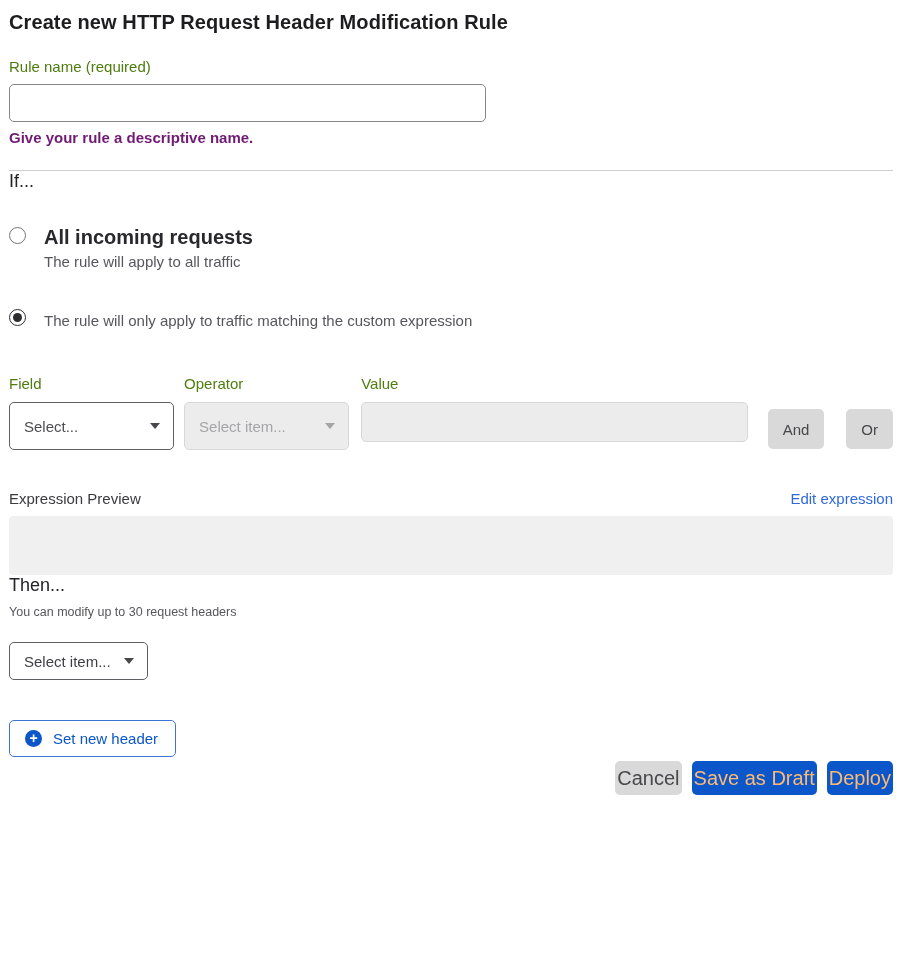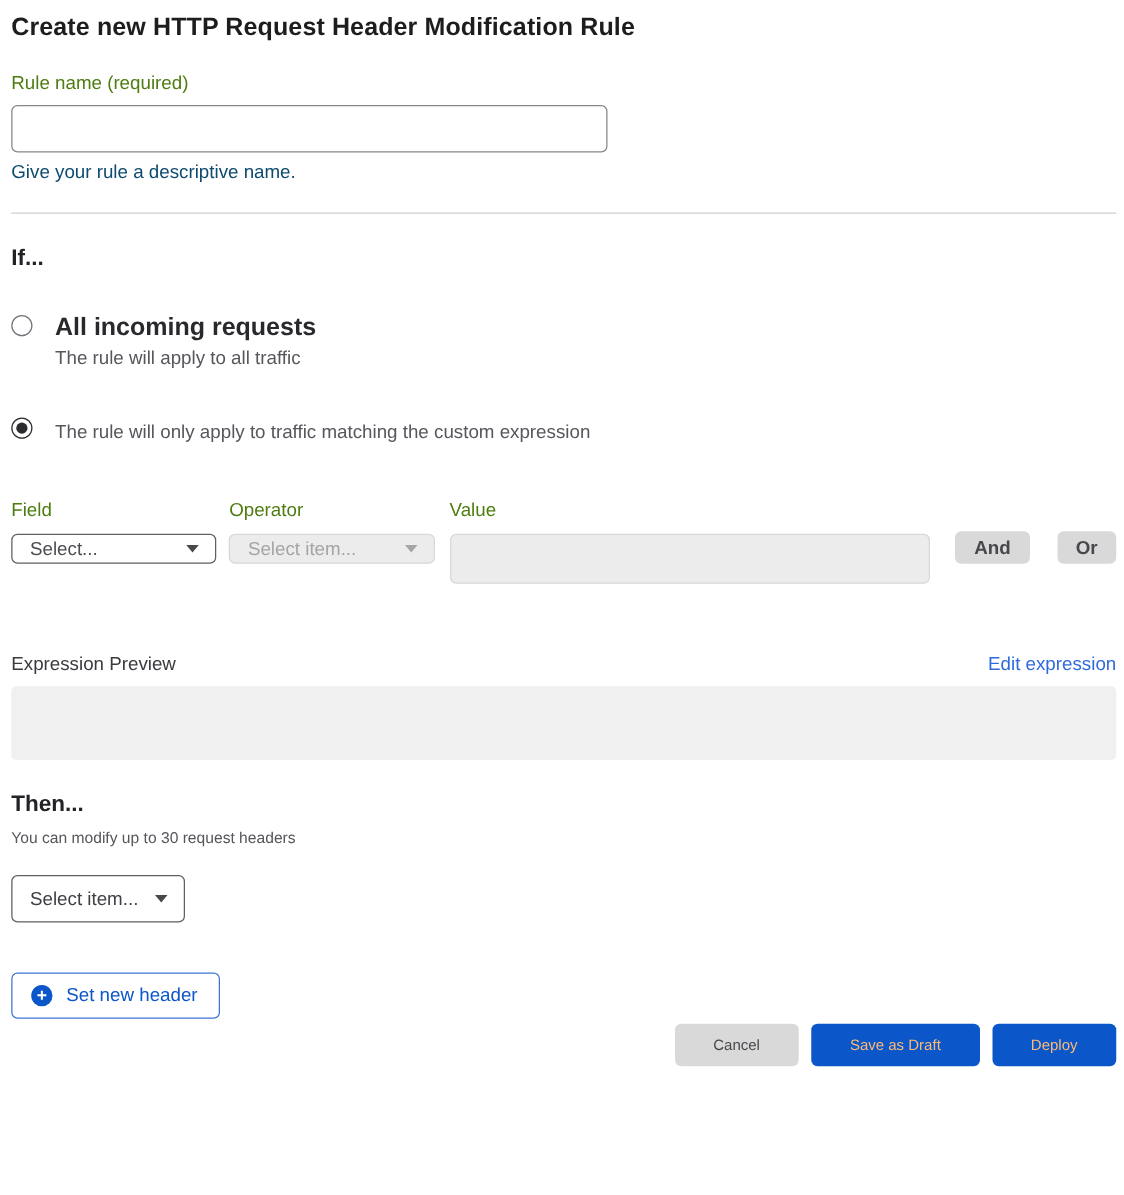--- a/index.html
+++ b/index.html
@@ -37,33 +37,33 @@
     padding: 0 12px;
     font-family: "Liberation Sans", sans-serif;
     font-size: 15px;
     color: #2d2d31;
     outline: none;
     background: #fff;
   }
   .help-text {
     margin-top: 7px;
     font-size: 15px;
-    color: #0c4a6e;
+    color: #701a75;
+    font-weight: bold;
   }
 
   hr.divider {
     margin-top: 24px;
     border: none;
     border-top: 1px solid var(--divider, #cfcfcf);
   }
 
   h2.section-heading {
-    margin-top: 25px;
     font-size: 18px;
-    font-weight: 700;
+    font-weight: 400;
     color: #232327;
   }
   h3.sub-heading {
     margin-top: 25px;
     font-size: 16px;
     font-weight: 700;
     color: #37373c;
   }
 
   .radio-list { margin-top: 34px; }
@@ -90,21 +90,21 @@
   .radio-label { font-size: 20px; font-weight: 700; color: #29292d; }
   .radio-desc { margin-top: 4px; font-size: 15px; color: #56565c; }
 
   .builder-row { margin-top: 46px; display: flex; align-items: flex-start; }
   .builder-col .field-label { margin-bottom: 10px; }
   .col-field { width: 167px; }
   .col-operator { width: 167px; margin-left: 10px; }
   .col-value { width: 391px; margin-left: 12px; }
 
   .select {
-    height: 24px;
+    height: 48px;
     border: 1px solid #5f5f64;
     border-radius: 5px;
     background: #fff;
     display: flex;
     align-items: center;
     justify-content: space-between;
     padding: 0 13px 0 14px;
     font-size: 15px;
     color: #4c4c52;
     cursor: pointer;
@@ -127,37 +127,36 @@
   .disabled-input {
     width: 100%;
     height: 40px;
     background: var(--disabled-bg, #ececec);
     border: 1px solid var(--disabled-border, #d8d8d8);
     border-radius: 5px;
   }
 
   .conj-btn {
     align-self: flex-end;
-    height: 26px;
-    margin-bottom: 16px;
+    height: 40px;
+    margin-bottom: 1px;
     padding: 0 15px;
     background: var(--gray-button-bg, #d9d9d9);
     border: none;
     border-radius: 5px;
     font-family: "Liberation Sans", sans-serif;
     font-size: 15px;
     color: #47474c;
     cursor: pointer;
-    font-weight: bold;
   }
   .conj-and { margin-left: 20px; }
   .conj-or { margin-left: 22px; }
 
   .preview-header {
-    margin-top: 56px;
+    margin-top: 40px;
     display: flex;
     align-items: baseline;
     justify-content: space-between;
   }
   .preview-label { font-size: 15px; color: #3a3a3f; }
   .edit-link {
     font-size: 15px;
     color: var(--link-blue, #2f6adc);
     cursor: pointer;
   }
@@ -232,25 +231,25 @@
 
   .footer-actions {
     margin-top: 4px;
     display: flex;
     justify-content: flex-end;
     align-items: center;
     gap: 10px;
   }
   .btn {
     height: 34px;
-    padding: 0 31px;
+    padding: 0 2px;
     border: none;
     border-radius: 5px;
     font-family: "Liberation Sans", sans-serif;
-    font-size: 12px;
+    font-size: 20px;
     cursor: pointer;
   }
   .btn-gray { background: var(--gray-button-bg, #d9d9d9); color: #47474c; }
   .btn-blue { background: var(--accent-blue, #0b56c9); color: #fdba74; }
 </style>
 </head>
 <body>
 
 <div class="page">
 

